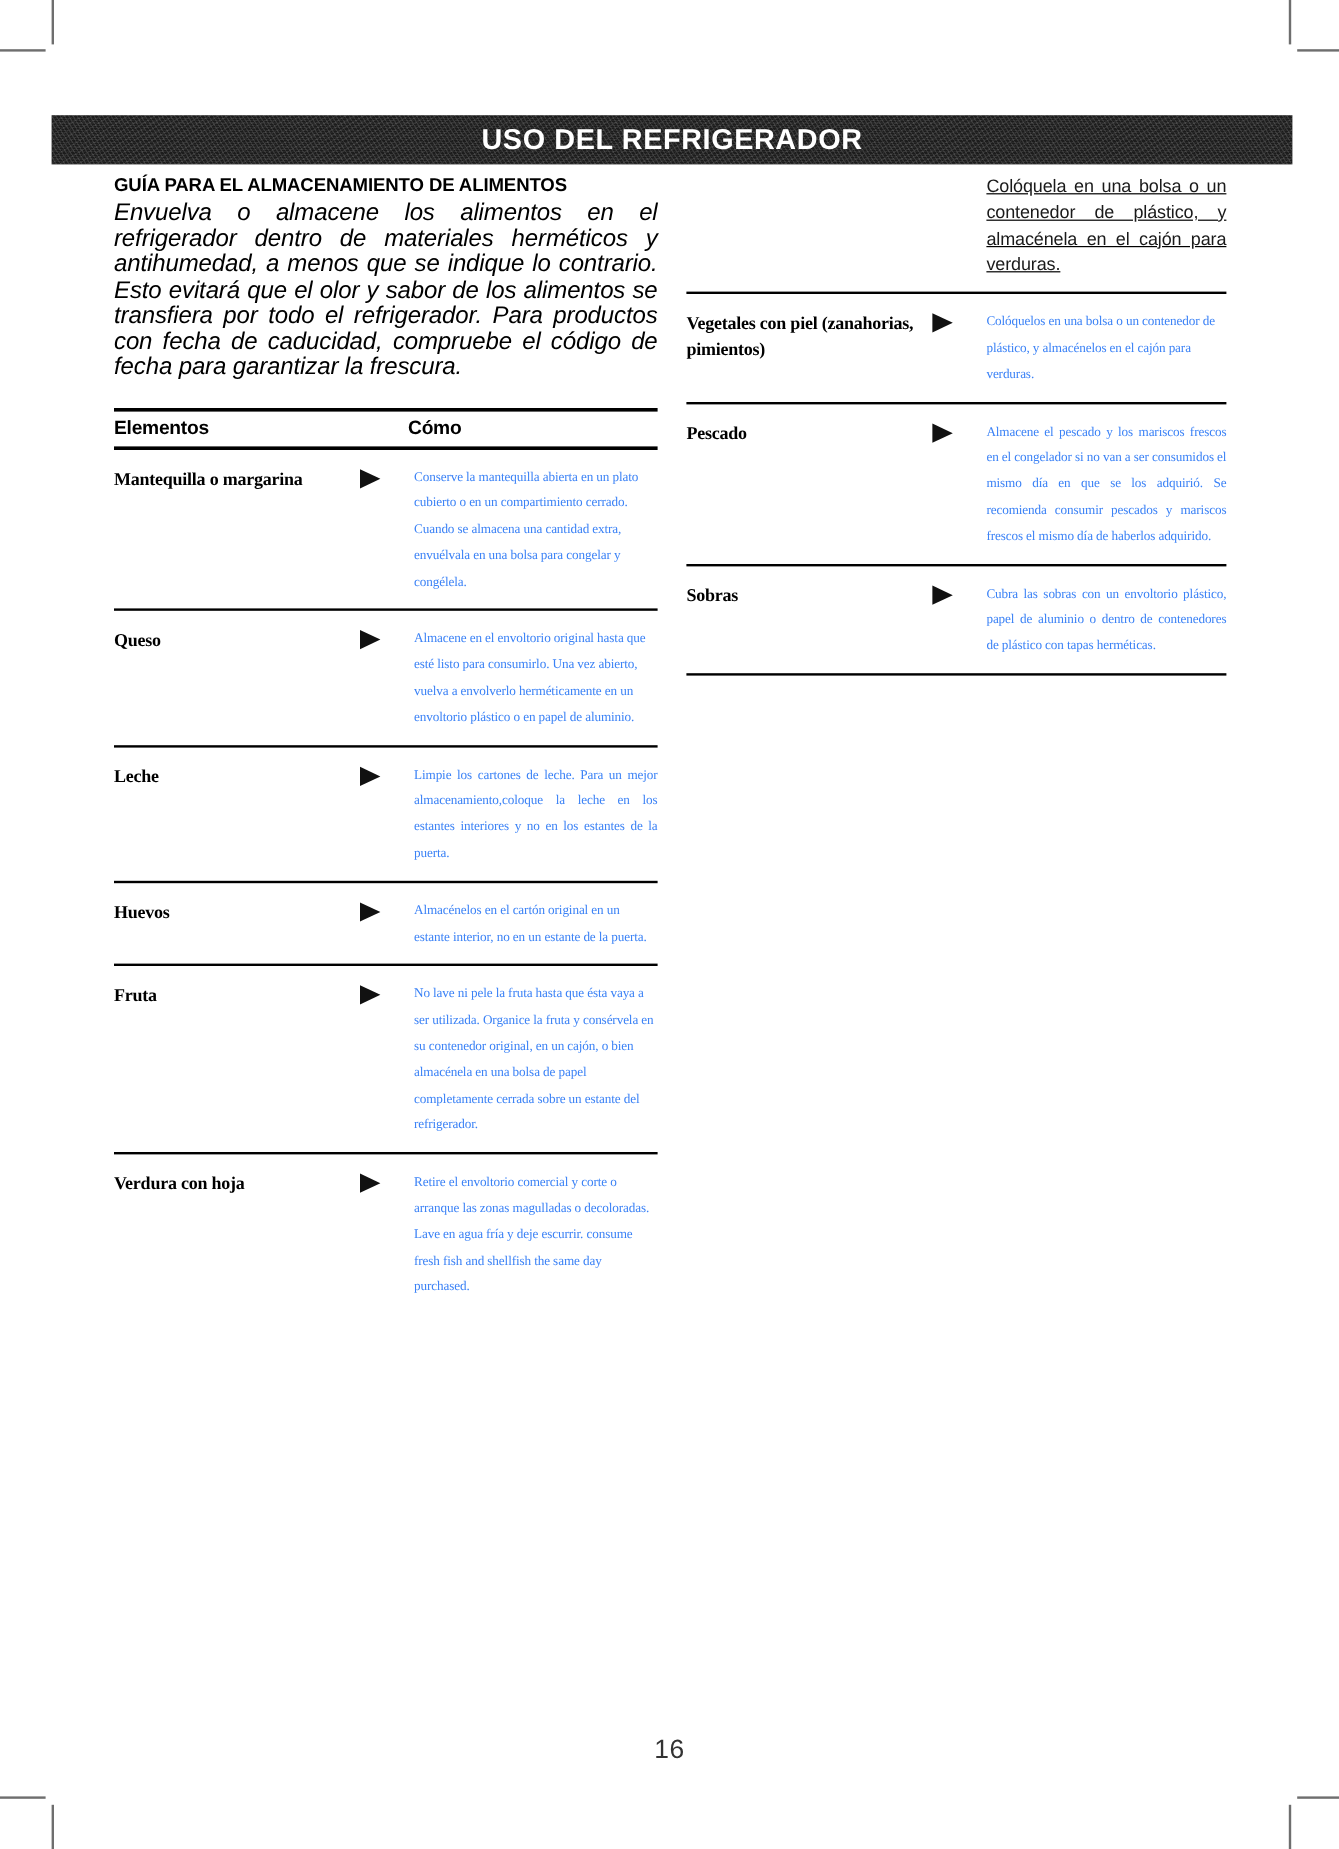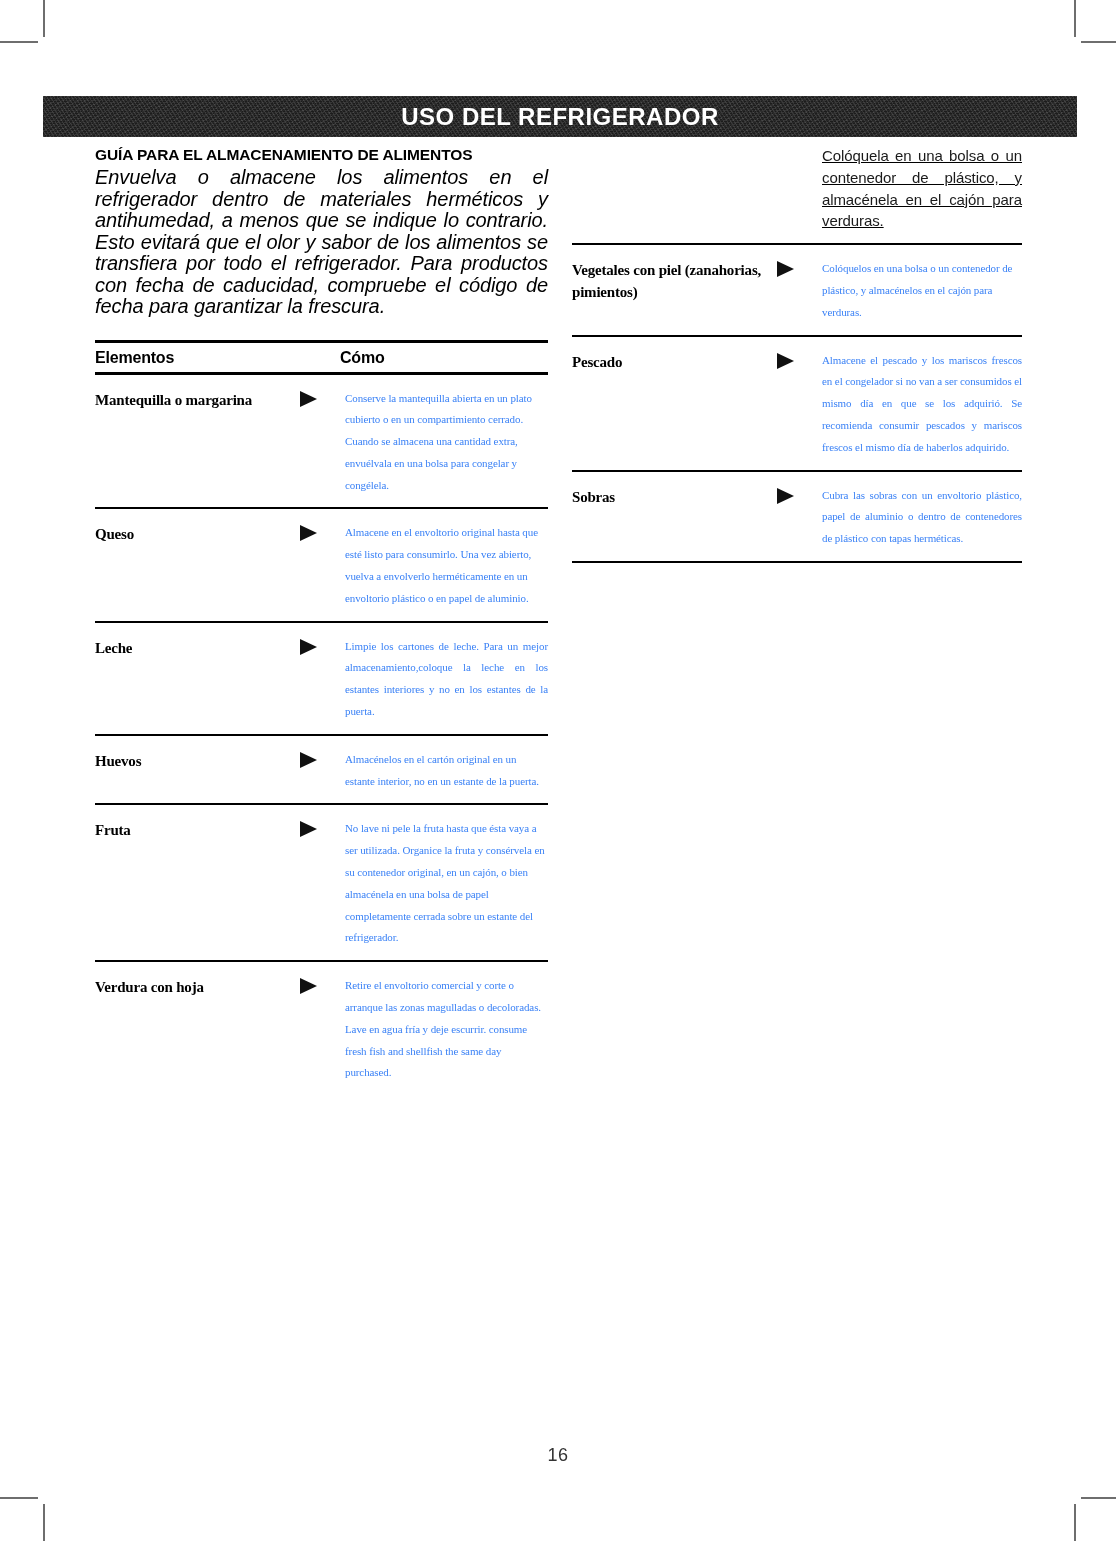--- a/index.html
+++ b/index.html
@@ -172,21 +172,21 @@
 
   .spacer-lg { height: 22px; }
 
   
   .page-number {
     position: absolute;
     left: 0;
     top: 1445px;
     width: 1116px;
     text-align: center;
-    font-size: 18px;
+    font-size: 22px;
     color: #333333;
     letter-spacing: 0.5px;
   }
 </style>
 </head>
 <body>
 
 <div id="page">
 
   <div class="crop v crop-tl-v"></div>

